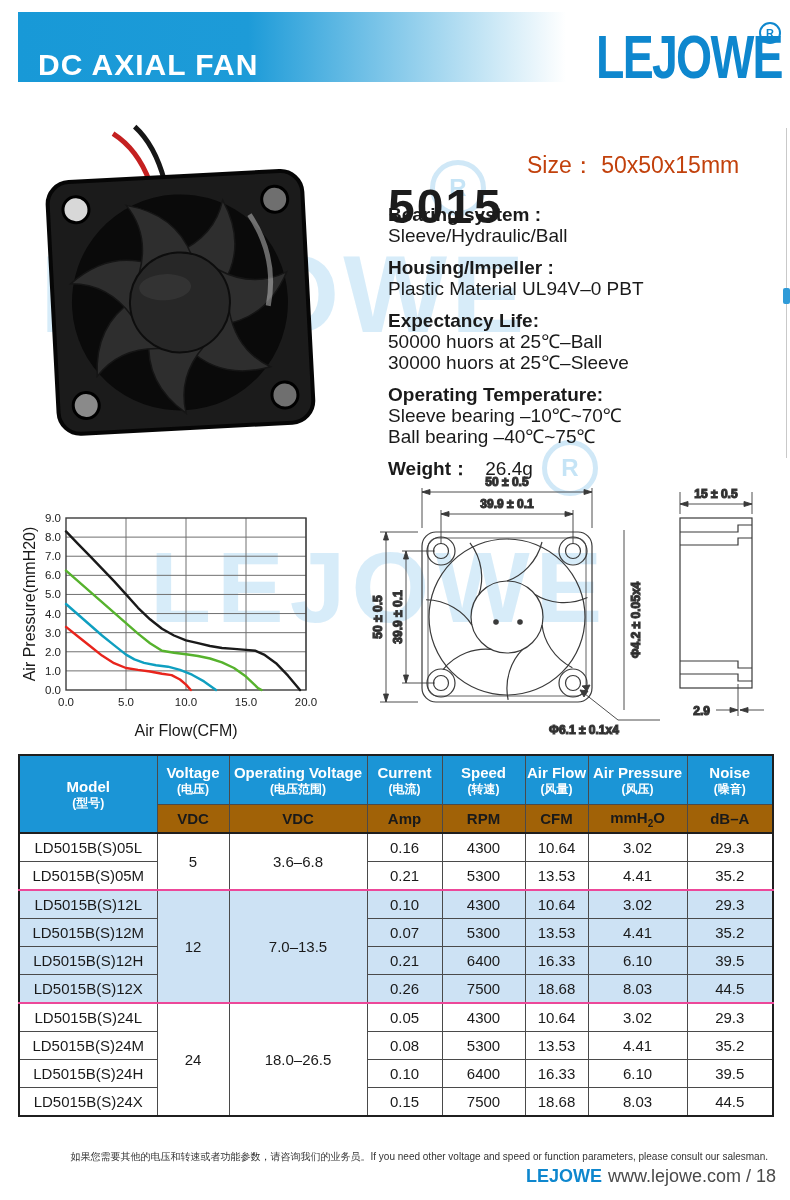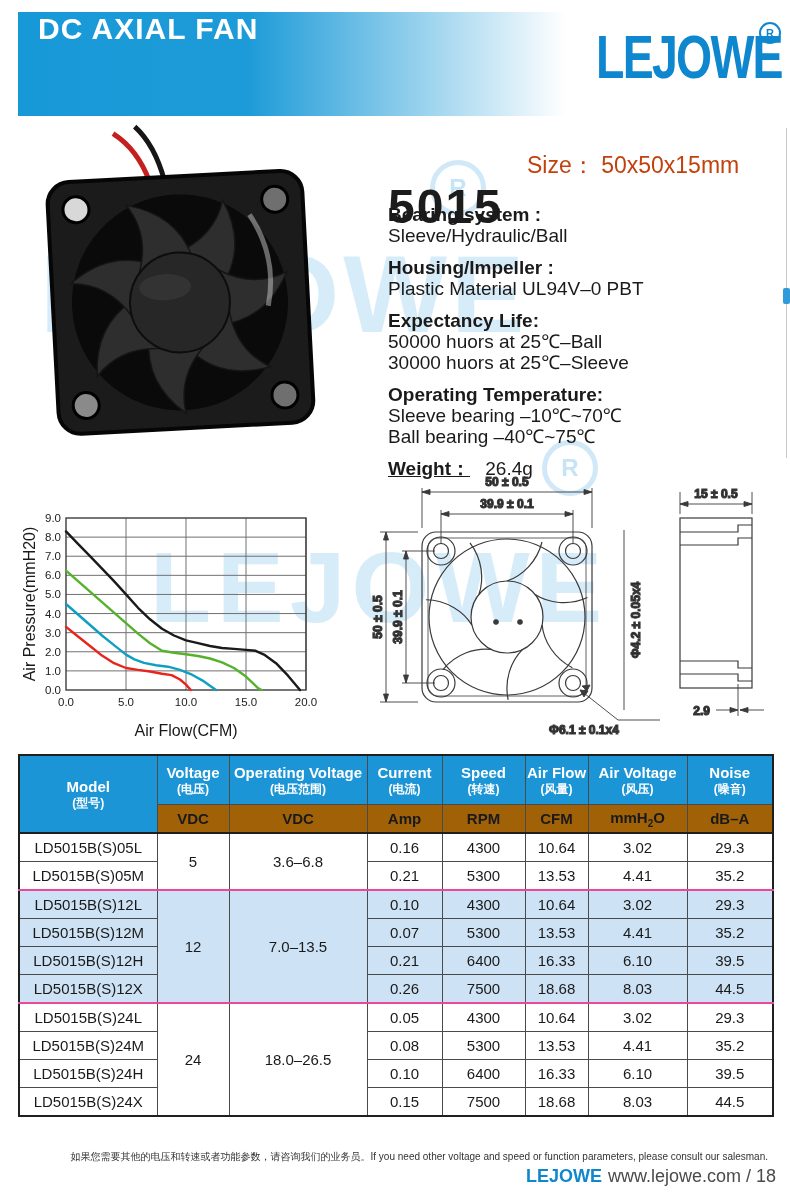--- a/index.html
+++ b/index.html
@@ -1,22 +1,22 @@
 <!DOCTYPE html>
 <html><head>
 <meta charset="utf-8">
 <style>
   html,body{margin:0;padding:0;background:#ffffff;}
   .page{position:relative;width:790px;height:1200px;background:#fff;overflow:hidden;
         font-family:"Liberation Sans", sans-serif;color:#1a1a1a;}
 
   
-  .header-bar{position:absolute;left:18px;top:12px;width:548px;height:104px;
+  .header-bar{position:absolute;left:18px;top:12px;width:548px;height:70px;
     background:linear-gradient(90deg,#1899d7 0%,#1d9bd8 42%,#ffffff 100%);
-    display:flex;align-items:flex-start;}
+    display:flex;align-items:flex-end;}
   .header-title{color:#fff;font-weight:bold;font-size:30px;letter-spacing:1px;padding-left:20px;}
   .brand{position:absolute;left:596px;top:24px;width:185px;height:66px;}
   .brand-word{font-weight:bold;font-size:54px;color:#0e87ce;letter-spacing:-2px;
     display:inline-block;transform:scale(0.86,1.12);transform-origin:left center;line-height:66px;}
   .brand-reg{position:absolute;right:0px;top:-2px;width:18px;height:18px;border:2px solid #0e87ce;
     border-radius:50%;color:#0e87ce;font-size:11px;font-weight:bold;text-align:center;line-height:18px;}
 
   
   .wm{position:absolute;color:rgba(150,205,238,0.38);font-weight:bold;pointer-events:none;z-index:0;}
   .wm-reg{position:absolute;border:5px solid rgba(150,205,238,0.45);border-radius:50%;
@@ -24,21 +24,21 @@
     pointer-events:none;z-index:0;}
 
   
   .photo{position:absolute;left:28px;top:118px;width:320px;height:340px;z-index:1;}
   .model-big{position:absolute;left:388px;top:134px;font-size:48px;font-weight:bold;color:#1c1c1c;
     letter-spacing:2px;z-index:1;margin-top:45px;}
   .size-line{position:absolute;left:527px;top:150px;font-size:23px;color:#c2410c;z-index:1;}
   .specs{position:absolute;left:388px;top:204px;width:392px;z-index:1;font-size:19px;line-height:21px;}
   .spec-block{margin-bottom:11px;}
   .spec-head{font-weight:bold;}
-  .spec-inline .spec-head{display:inline;text-decoration:underline;}
+  .spec-inline .spec-head{display:inline;}
   .spec-inline .spec-val{display:inline;margin-left:10px;}
 
   
   .chart{position:absolute;left:22px;top:498px;width:336px;height:252px;z-index:1;}
   svg text.tick{font-family:"Liberation Sans",sans-serif;font-size:11.5px;fill:#222;}
   svg text.axis-title{font-family:"Liberation Sans",sans-serif;font-size:16px;fill:#1a1a1a;}
   svg text.dim{font-family:"Liberation Sans",sans-serif;font-size:12px;font-weight:bold;fill:#1a1a1a;}
 
   
   .draw-front{position:absolute;left:372px;top:470px;width:292px;height:268px;z-index:1;}
@@ -299,21 +299,21 @@
         </th>
         <th class="hmain">
           <span class="h-en">Speed</span>
           <span class="h-cn">(转速)</span>
         </th>
         <th class="hmain">
           <span class="h-en">Air Flow</span>
           <span class="h-cn">(风量)</span>
         </th>
         <th class="hmain">
-          <span class="h-en">Air Voltage</span>
+          <span class="h-en">Air Pressure</span>
           <span class="h-cn">(风压)</span>
         </th>
         <th class="hmain">
           <span class="h-en">Noise</span>
           <span class="h-cn">(噪音)</span>
         </th>
       </tr>
       <tr class="units">
         <th>VDC</th>
         <th>VDC</th>

